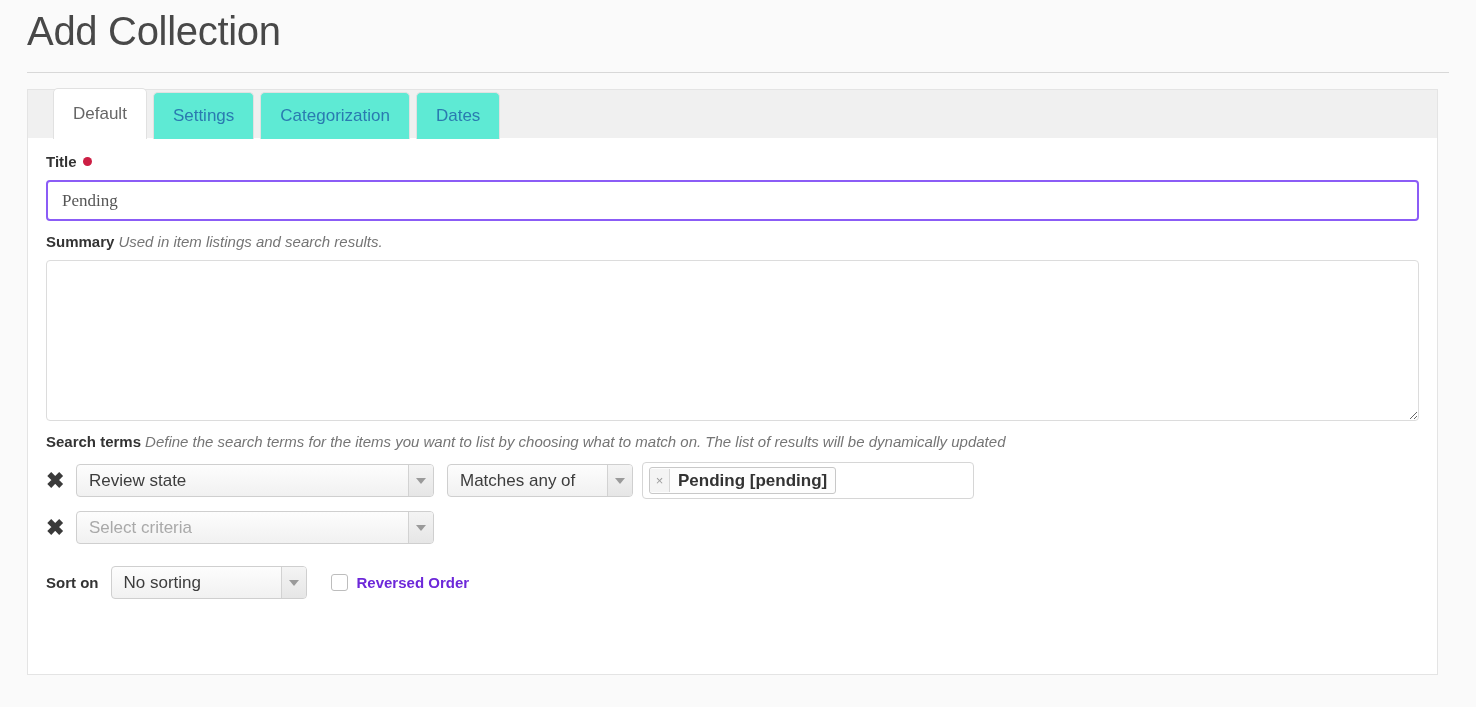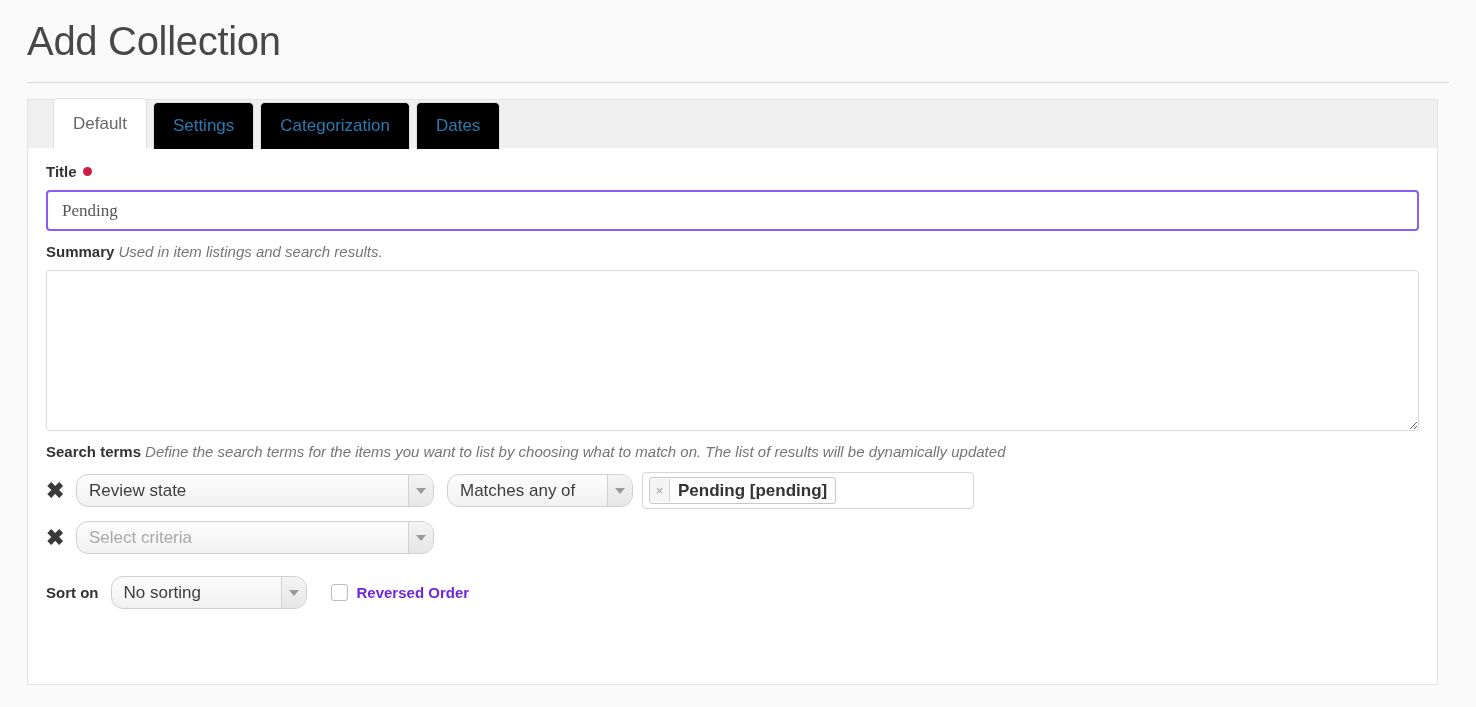--- a/index.html
+++ b/index.html
@@ -13,21 +13,21 @@
   #page {
     position: relative;
     width: 1476px;
     height: 707px;
     overflow: hidden;
     background: #fafafa;
   }
 
   
   .page-header {
-    padding: 18px 0 0 27px;
+    padding: 8px 0 0 27px;
   }
   .page-title {
     font-size: 40px;
     font-weight: 400;
     color: #484848;
     letter-spacing: -0.3px;
     line-height: 1.15;
     margin: 0;
     padding: 0;
   }
@@ -47,21 +47,21 @@
     display: flex;
     align-items: flex-end;
     height: 49px;
     box-sizing: border-box;
   }
   .tab {
     font-size: 17px;
     line-height: 1;
     padding: 14px 19px 15px 19px;
     margin-right: 6px;
-    background: #000000;
+    background: #5eead4;
     border: 1px solid #e1e1e1;
     border-bottom: none;
     border-radius: 5px 5px 0 0;
     color: #2a7ab0;
     cursor: pointer;
     white-space: nowrap;
     position: relative;
     top: 1px;
   }
   .tab.active {
@@ -155,21 +155,21 @@
     text-align: left;
     user-select: none;
   }
 
   
   .sel {
     display: inline-flex;
     align-items: stretch;
     height: 33px;
     border: 1px solid #cfcfcf;
-    border-radius: 12px;
+    border-radius: 4px;
     background: linear-gradient(to bottom, #fdfdfd 0%, #f1f1f1 100%);
     box-sizing: border-box;
     cursor: pointer;
     overflow: hidden;
   }
   .sel .sel-text {
     display: flex;
     align-items: center;
     padding: 0 10px 0 12px;
     font-size: 17px;

